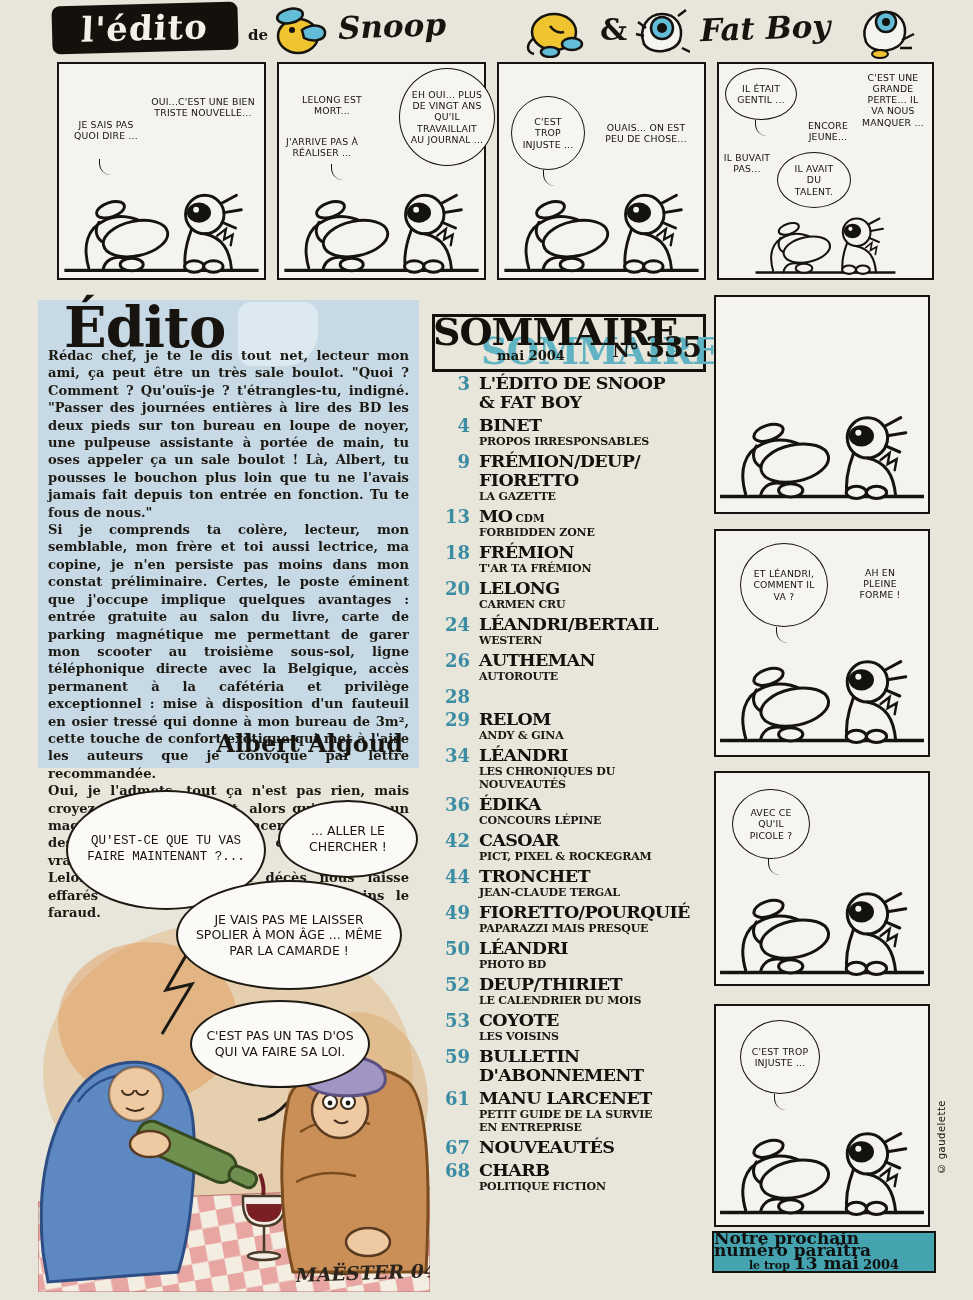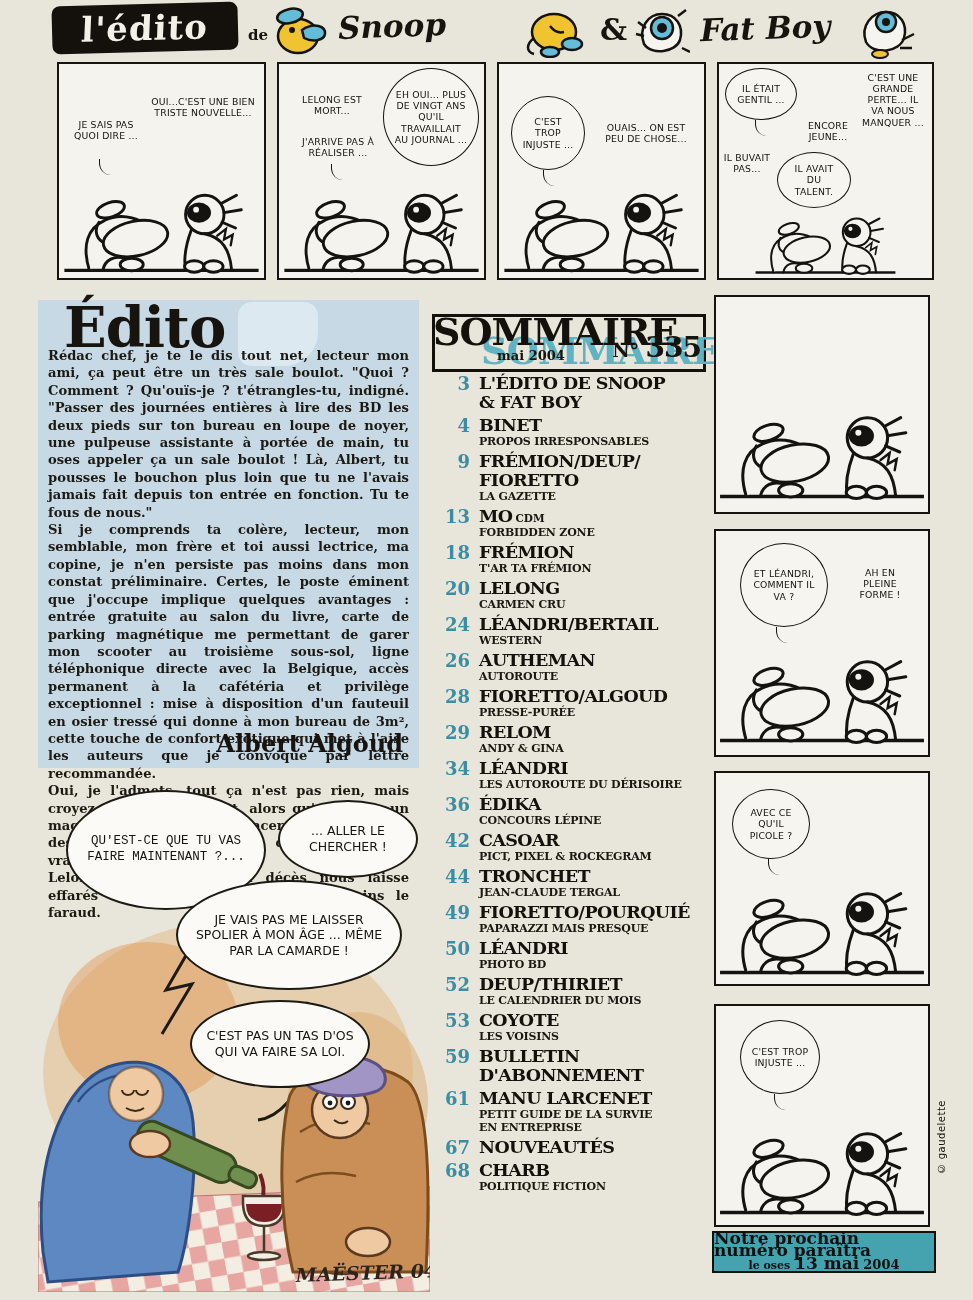--- a/index.html
+++ b/index.html
@@ -150,23 +150,23 @@
     <div class="cap" style="left:92px;top:32px;width:104px;">Oui...c'est une bien triste nouvelle...</div>
     <svg class="chars" width="201" height="100" viewBox="0 0 210 104">
       <use href="#table-line"></use>
         <use href="#snoop-sit"></use>
         <use href="#fatboy-sit"></use>
     </svg>
   </div>
 
   <div class="panel" style="left:277px;top:62px;width:205px;height:214px;">
     <div class="cap" style="left:10px;top:30px;width:86px;">Lelong est mort...</div>
-    <div class="cap" style="left:16px;top:72px;width:86px;">J'arrive pas à réaliser ...</div>
+    <div class="cap" style="left:0;top:72px;width:86px;">J'arrive pas à réaliser ...</div>
     <div class="tail" style="left:52px;top:100px;"></div>
-    <div class="bub" style="left:104px;top:4px;width:96px;height:98px;">Eh oui... plus de vingt ans qu'il travaillait au journal ...</div>
+    <div class="bub" style="left:120px;top:4px;width:96px;height:98px;">Eh oui... plus de vingt ans qu'il travaillait au journal ...</div>
     <svg class="chars" width="201" height="100" viewBox="0 0 210 104">
       <use href="#table-line"></use>
         <use href="#snoop-sit"></use>
         <use href="#fatboy-sit"></use>
     </svg>
   </div>
 
   <div class="panel" style="left:497px;top:62px;width:205px;height:214px;">
     <div class="bub" style="left:12px;top:32px;width:74px;height:74px;">C'est trop injuste ...</div>
     <div class="tail" style="left:44px;top:106px;"></div>
@@ -313,31 +313,30 @@
         <span class="toc-body"><span class="toc-title">LÉANDRI/BERTAIL</span><span class="toc-sub">WESTERN</span></span>
       </div>
 
       <div class="toc-entry">
         <span class="toc-num">26</span>
         <span class="toc-body"><span class="toc-title">AUTHEMAN</span><span class="toc-sub">AUTOROUTE</span></span>
       </div>
 
       <div class="toc-entry">
         <span class="toc-num">28</span>
-        <span class="toc-body"><span class="toc-title">FIORETTO/ALGOUD</span><span class="toc-sub">PRESSE-PURÉE</span></span>
       </div>
 
       <div class="toc-entry">
         <span class="toc-num">29</span>
         <span class="toc-body"><span class="toc-title">RELOM</span><span class="toc-sub">ANDY &amp; GINA</span></span>
       </div>
 
       <div class="toc-entry">
         <span class="toc-num">34</span>
-        <span class="toc-body"><span class="toc-title">LÉANDRI</span><span class="toc-sub">LES AUTOROUTE DU DÉRISOIRE</span></span>
+        <span class="toc-body"><span class="toc-title">LÉANDRI</span><span class="toc-sub">LES CHRONIQUES DU NOUVEAUTÉS</span></span>
       </div>
 
       <div class="toc-entry">
         <span class="toc-num">36</span>
         <span class="toc-body"><span class="toc-title">ÉDIKA</span><span class="toc-sub">CONCOURS LÉPINE</span></span>
       </div>
 
       <div class="toc-entry">
         <span class="toc-num">42</span>
         <span class="toc-body"><span class="toc-title">CASOAR</span><span class="toc-sub">PICT, PIXEL &amp; ROCKEGRAM</span></span>
@@ -429,19 +428,19 @@
         <use href="#snoop-sit"></use>
         <use href="#fatboy-sit"></use>
     </svg>
   </div>
 
   <div class="credit">© gaudelette</div>
 
   <div class="next-box">
     <div class="next-l1">Notre prochain numéro paraîtra</div>
     <div class="next-l2">
-      <span>le oses</span>
+      <span>le trop</span>
       <span class="next-date">13 mai</span>
       <span class="next-year">2004</span>
     </div>
   </div>
 
 </div>
 
 </body></html>

